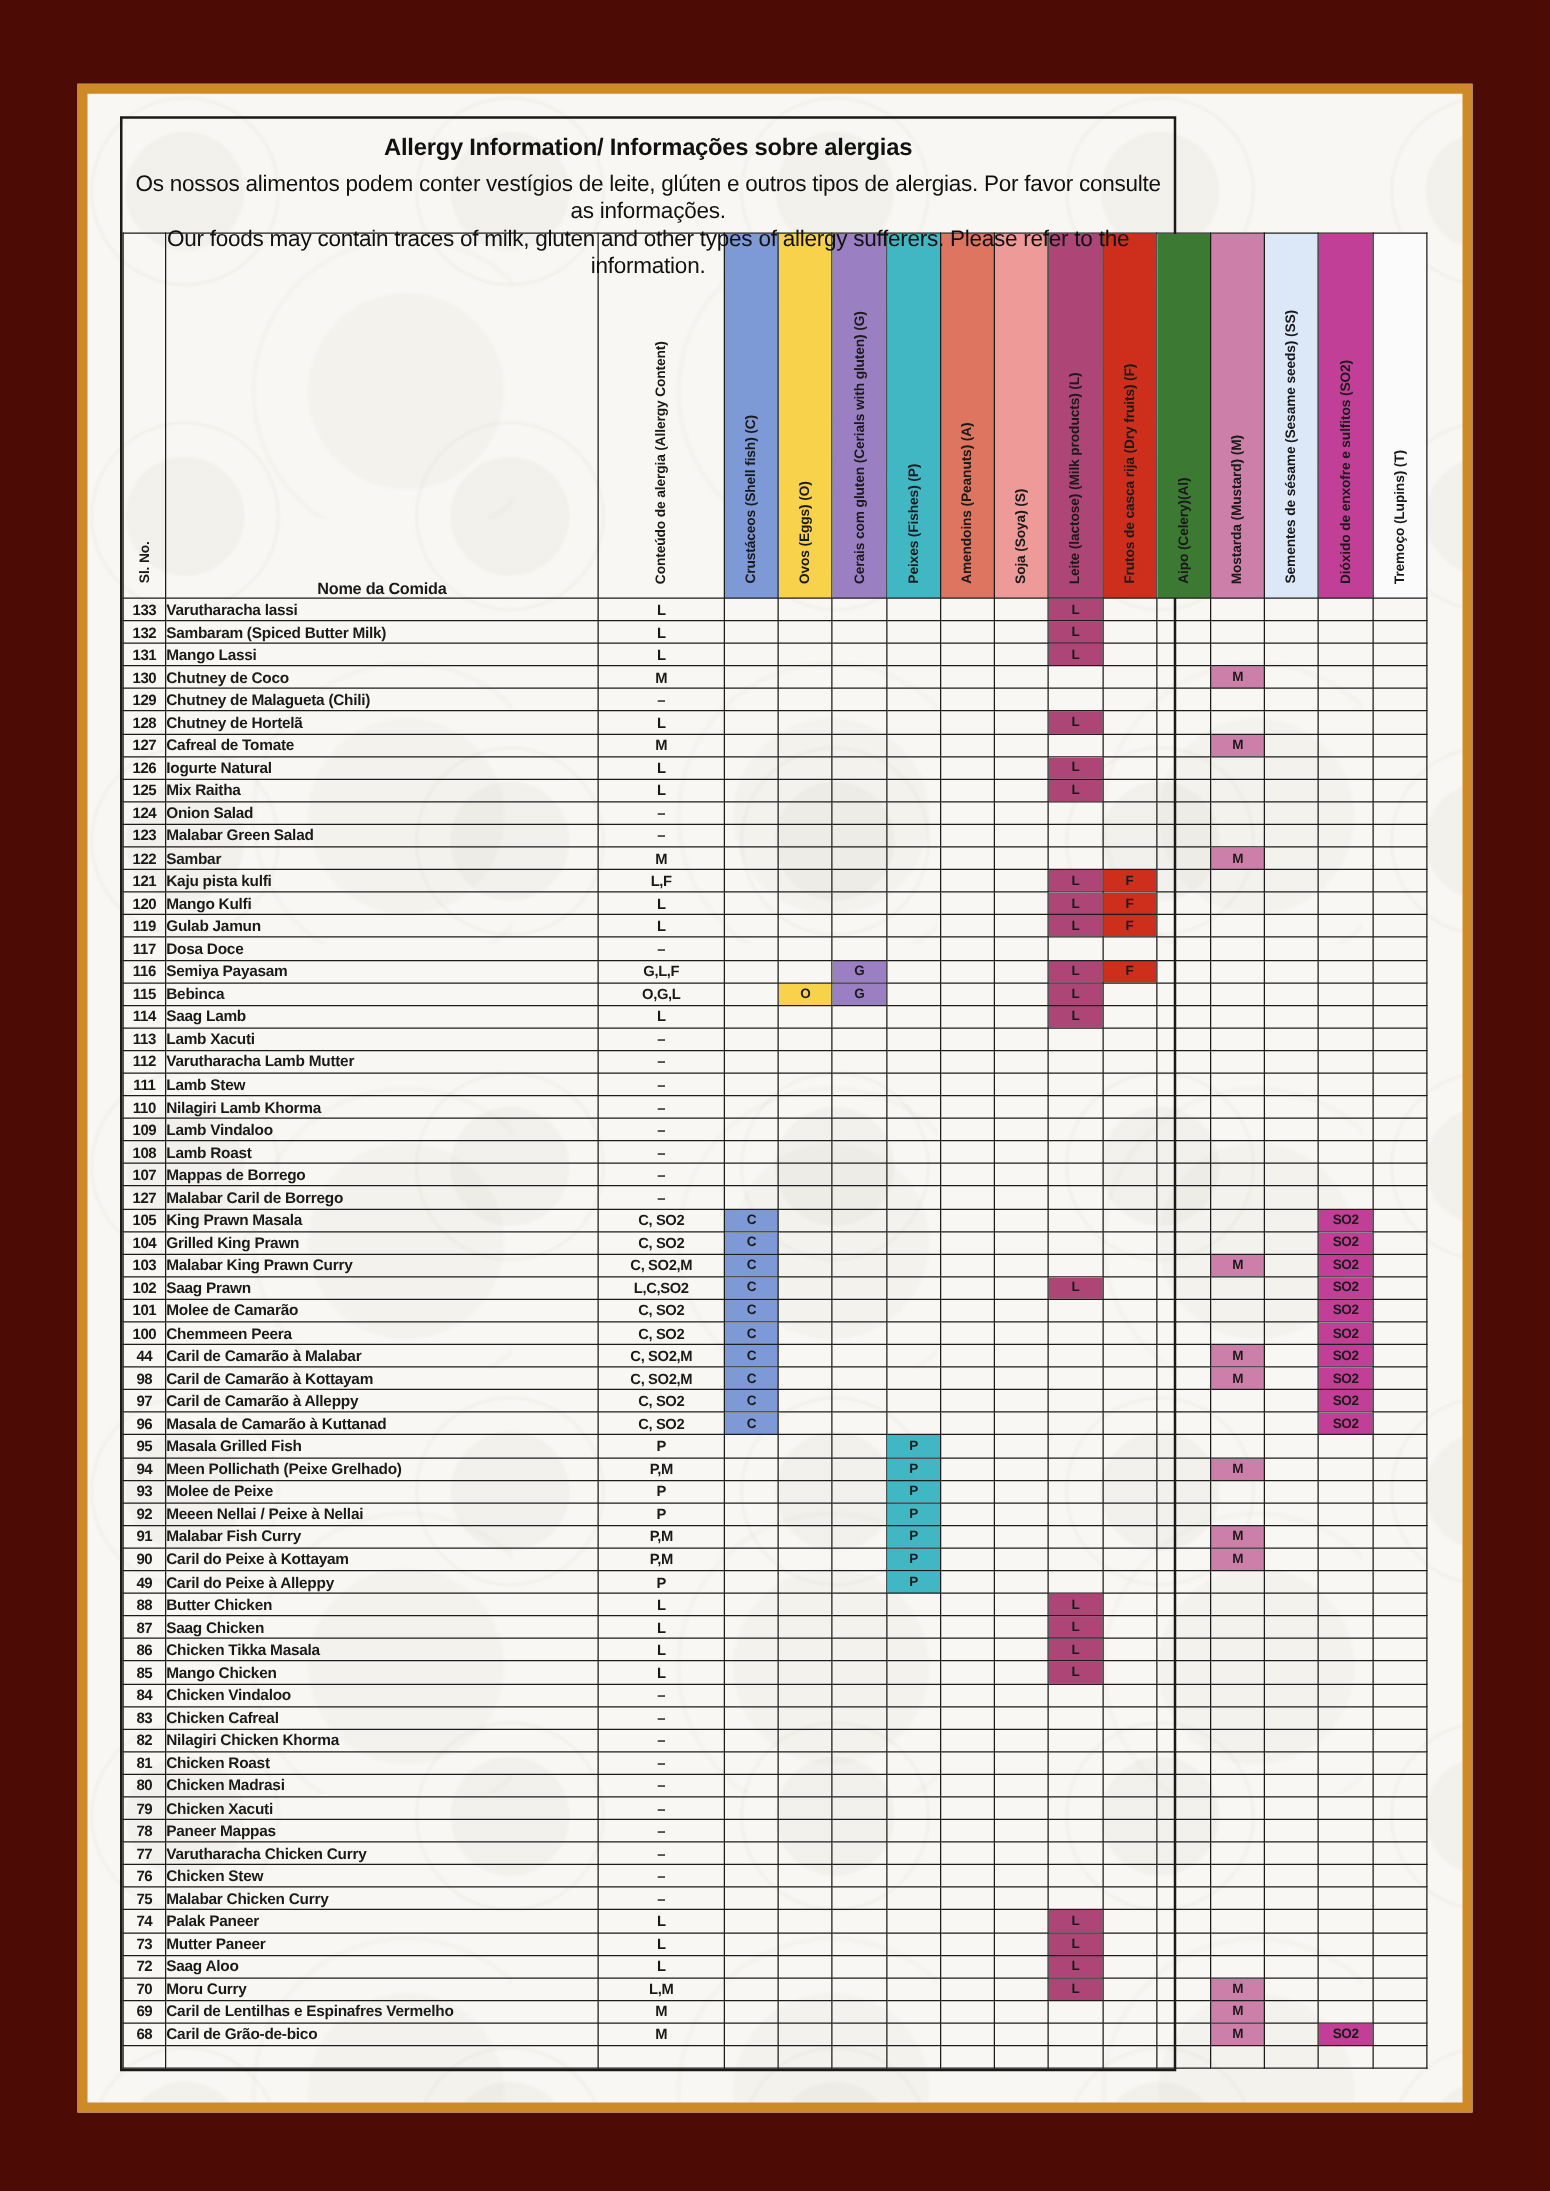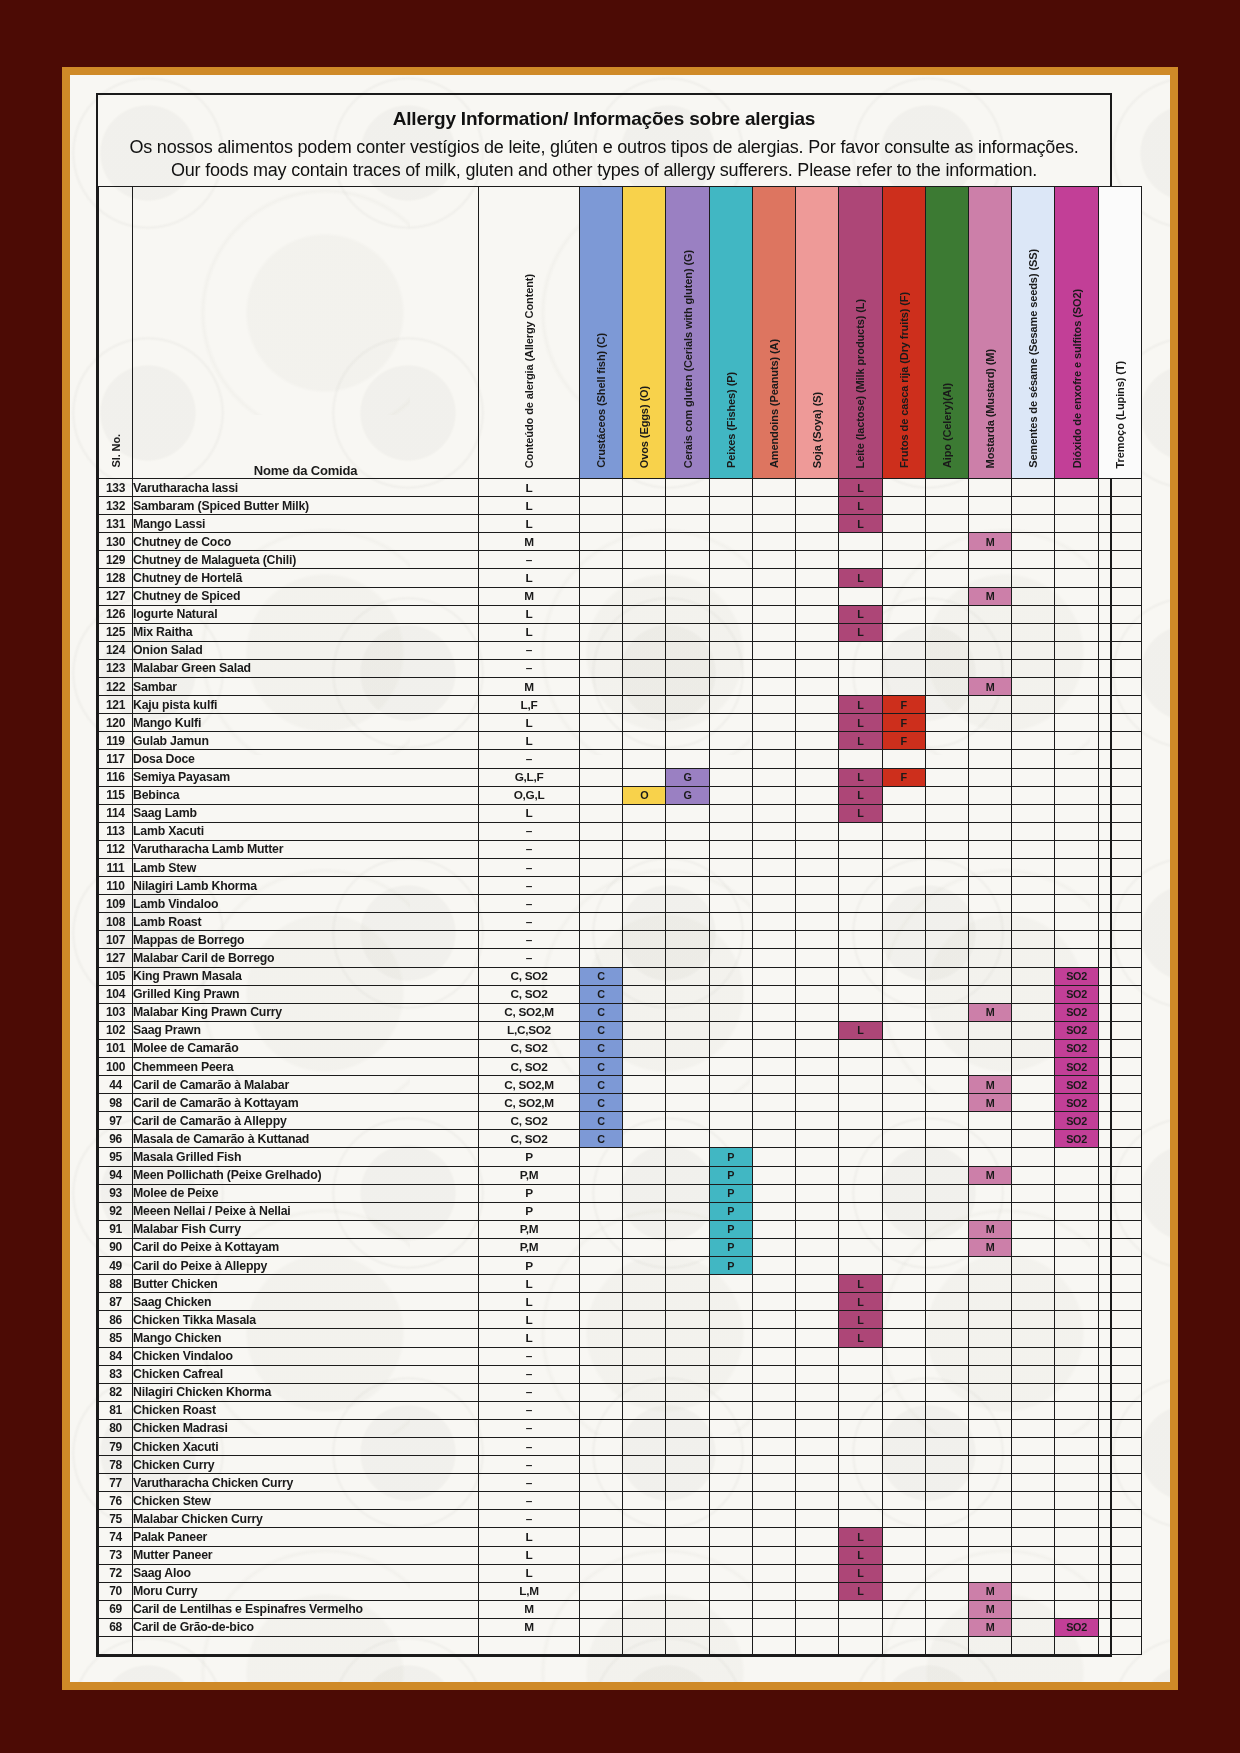--- a/index.html
+++ b/index.html
@@ -11,21 +11,21 @@
   }
   .page{
     position:absolute;left:62px;top:67px;width:1116px;height:1623px;
     box-sizing:border-box;border:8px solid #cf8a28;background:#f8f7f3;
     background-image:
       radial-gradient(circle at 30% 30%, rgba(120,120,105,0.05) 18%, transparent 19%, transparent 28%, rgba(120,120,105,0.05) 29%, transparent 30%),
       radial-gradient(circle at 75% 70%, rgba(120,120,105,0.04) 22%, transparent 23%, transparent 34%, rgba(120,120,105,0.04) 35%, transparent 36%);
     background-size:260px 260px, 340px 340px;
   }
   .frame{
-    position:absolute;left:26px;top:18px;width:1016px;height:1564px;
+    position:absolute;left:26px;top:18px;width:845px;height:1564px;
     box-sizing:border-box;border:2px solid #1a1a1a;
   }
   .title-block{height:91px;text-align:center;box-sizing:border-box;padding-top:13px;}
   .title{font-size:19px;font-weight:700;color:#111;letter-spacing:-0.2px;margin:0 0 7px 0;}
   .sub{font-size:18px;color:#111;letter-spacing:-0.2px;margin:2px 0;}
   table.allergy{
     border-collapse:collapse;table-layout:fixed;
     width:1043px;height:1469px;
   }
   table.allergy th, table.allergy td{
@@ -201,21 +201,21 @@
             <td class="mark" style="background: rgb(173, 70, 119);">L</td>
             <td class="mark"></td>
             <td class="mark"></td>
             <td class="mark"></td>
             <td class="mark"></td>
             <td class="mark"></td>
             <td class="mark"></td>
           </tr>
           <tr>
             <td class="num">127</td>
-            <td class="dish">Chutney de Spiced</td>
+            <td class="dish">Cafreal de Tomate</td>
             <td class="content">M</td>
             <td class="mark"></td>
             <td class="mark"></td>
             <td class="mark"></td>
             <td class="mark"></td>
             <td class="mark"></td>
             <td class="mark"></td>
             <td class="mark"></td>
             <td class="mark"></td>
             <td class="mark"></td>
@@ -1065,21 +1065,21 @@
             <td class="mark"></td>
             <td class="mark"></td>
             <td class="mark"></td>
             <td class="mark"></td>
             <td class="mark"></td>
             <td class="mark"></td>
             <td class="mark"></td>
           </tr>
           <tr>
             <td class="num">78</td>
-            <td class="dish">Chicken Curry</td>
+            <td class="dish">Paneer Mappas</td>
             <td class="content">–</td>
             <td class="mark"></td>
             <td class="mark"></td>
             <td class="mark"></td>
             <td class="mark"></td>
             <td class="mark"></td>
             <td class="mark"></td>
             <td class="mark"></td>
             <td class="mark"></td>
             <td class="mark"></td>

